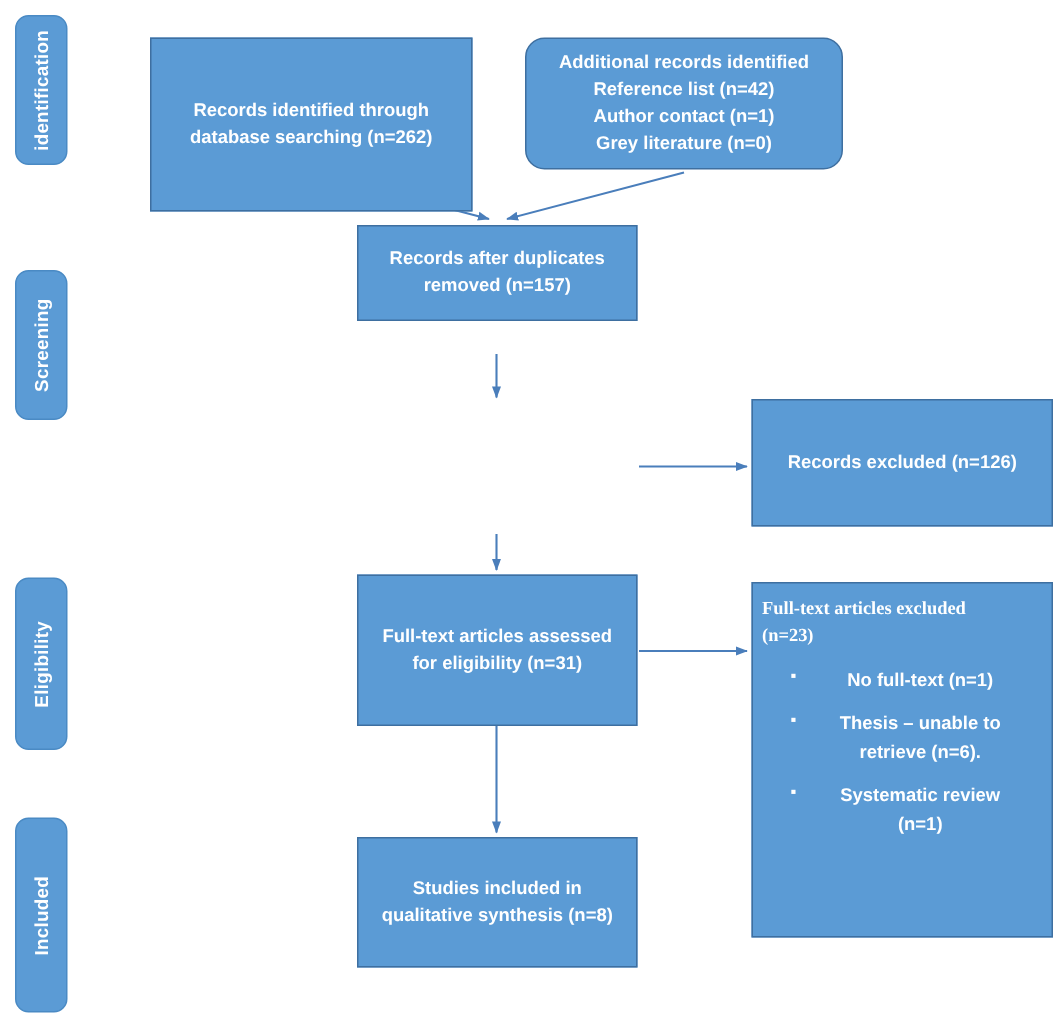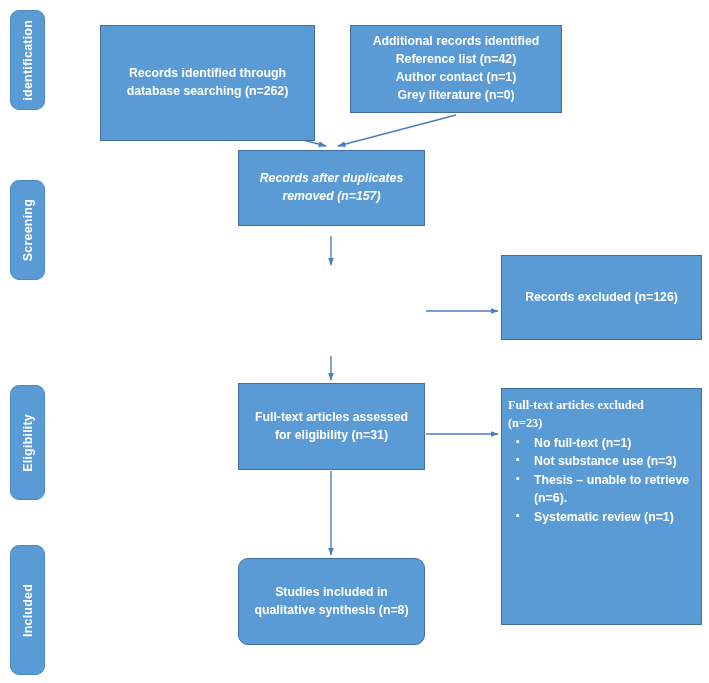--- a/index.html
+++ b/index.html
@@ -84,22 +84,23 @@
     margin-bottom: 1px;
     font-family: Liberation Serif, serif;
   }
   .list-box ul {
     margin: 0;
     padding: 0 2px 0 24px;
     list-style: none;
   }
   .list-box ul li {
     position: relative;
-    margin: 0;
+    margin: 11px;
     padding: 0 0 0 2px;
+    text-align: center;
   }
   .list-box ul li::before {
     content: "\25AA";
     position: absolute;
     left: -16px;
     top: -1px;
     color: #ffffff;
     font-size: 11px;
   }
 
@@ -154,58 +155,55 @@
 
   <div class="stage-tab" style="left:10px; top:545px; width:35px; height:130px;">
     <span class="stage-label">Included</span>
   </div>
 
   <div class="flow-box" style="left:100px; top:25px; width:215px; height:116px;">
     <span class="box-text">Records identified through
 database searching (n=262)</span>
   </div>
 
-  <div class="flow-box" style="left:350px; top:25px; width:212px; height:88px;">
+  <div class="flow-box" style="left:350px; top:25px; width:212px; height:88px;border-radius:13px;">
     <span class="box-text">Additional records identified
 Reference list (n=42)
 Author contact (n=1)
 Grey literature (n=0)</span>
   </div>
 
-  <div class="flow-box" style="left:238px; top:150px; width:187px; height:76px;font-style:italic;">
+  <div class="flow-box" style="left:238px; top:150px; width:187px; height:64px;">
     <span class="box-text">Records after duplicates
 removed (n=157)</span>
   </div>
 
 
-  <div class="flow-box" style="left:501px; top:255px; width:201px; height:85px;">
+  <div class="flow-box" style="left:501px; top:266px; width:201px; height:85px;">
     <span class="box-text">Records excluded (n=126)</span>
   </div>
 
-  <div class="flow-box" style="left:238px; top:383px; width:187px; height:87px;">
+  <div class="flow-box" style="left:238px; top:383px; width:187px; height:101px;">
     <span class="box-text">Full-text articles assessed
 for eligibility (n=31)</span>
   </div>
 
-  <div class="flow-box" style="left:238px; top:558px; width:187px; height:87px;border-radius:10px;">
+  <div class="flow-box" style="left:238px; top:558px; width:187px; height:87px;">
     <span class="box-text">Studies included in
 qualitative synthesis (n=8)</span>
   </div>
 
   <div class="list-box" style="left:501px; top:388px; width:201px; height:237px;">
     <span class="list-heading">Full-text articles excluded
 (n=23)</span>
     <ul>
       <li>
         <span>No full-text (n=1)</span>
       </li>
       <li>
-        <span>Not substance use (n=3)</span>
-      </li>
-      <li>
         <span>Thesis – unable to retrieve (n=6).</span>
       </li>
       <li>
         <span>Systematic review (n=1)</span>
       </li>
     </ul>
   </div>
 
 </div>
 

